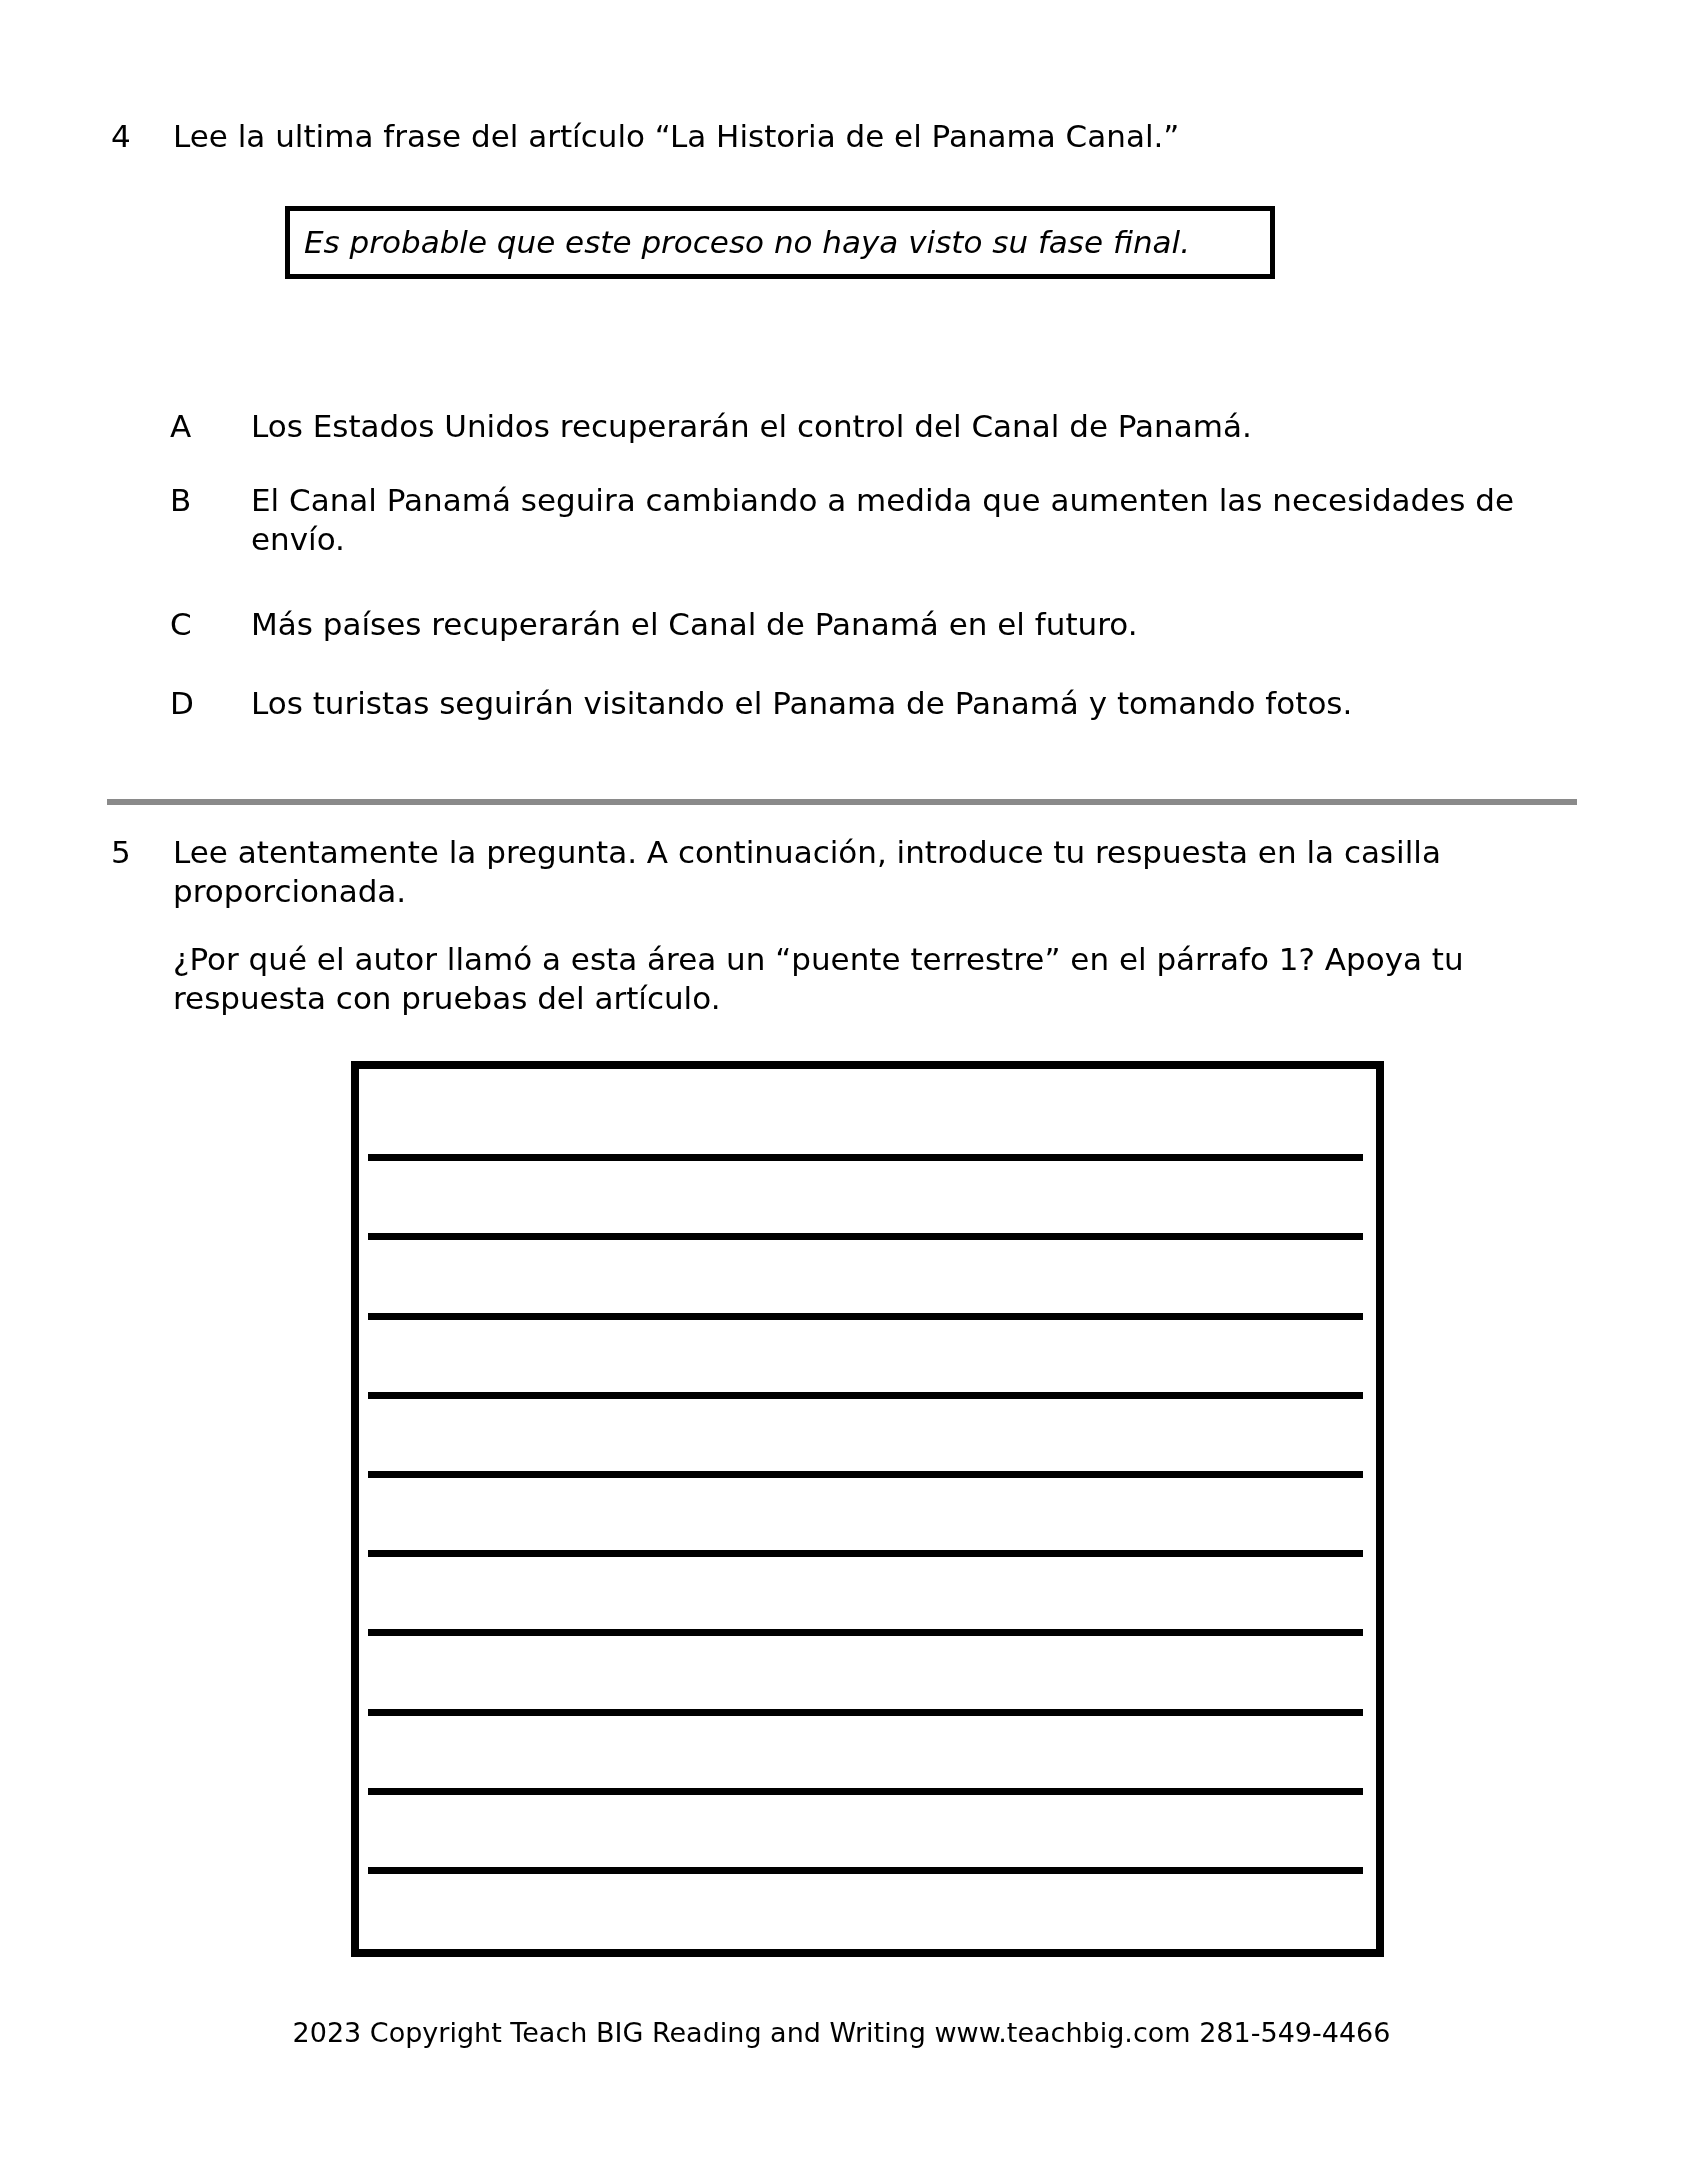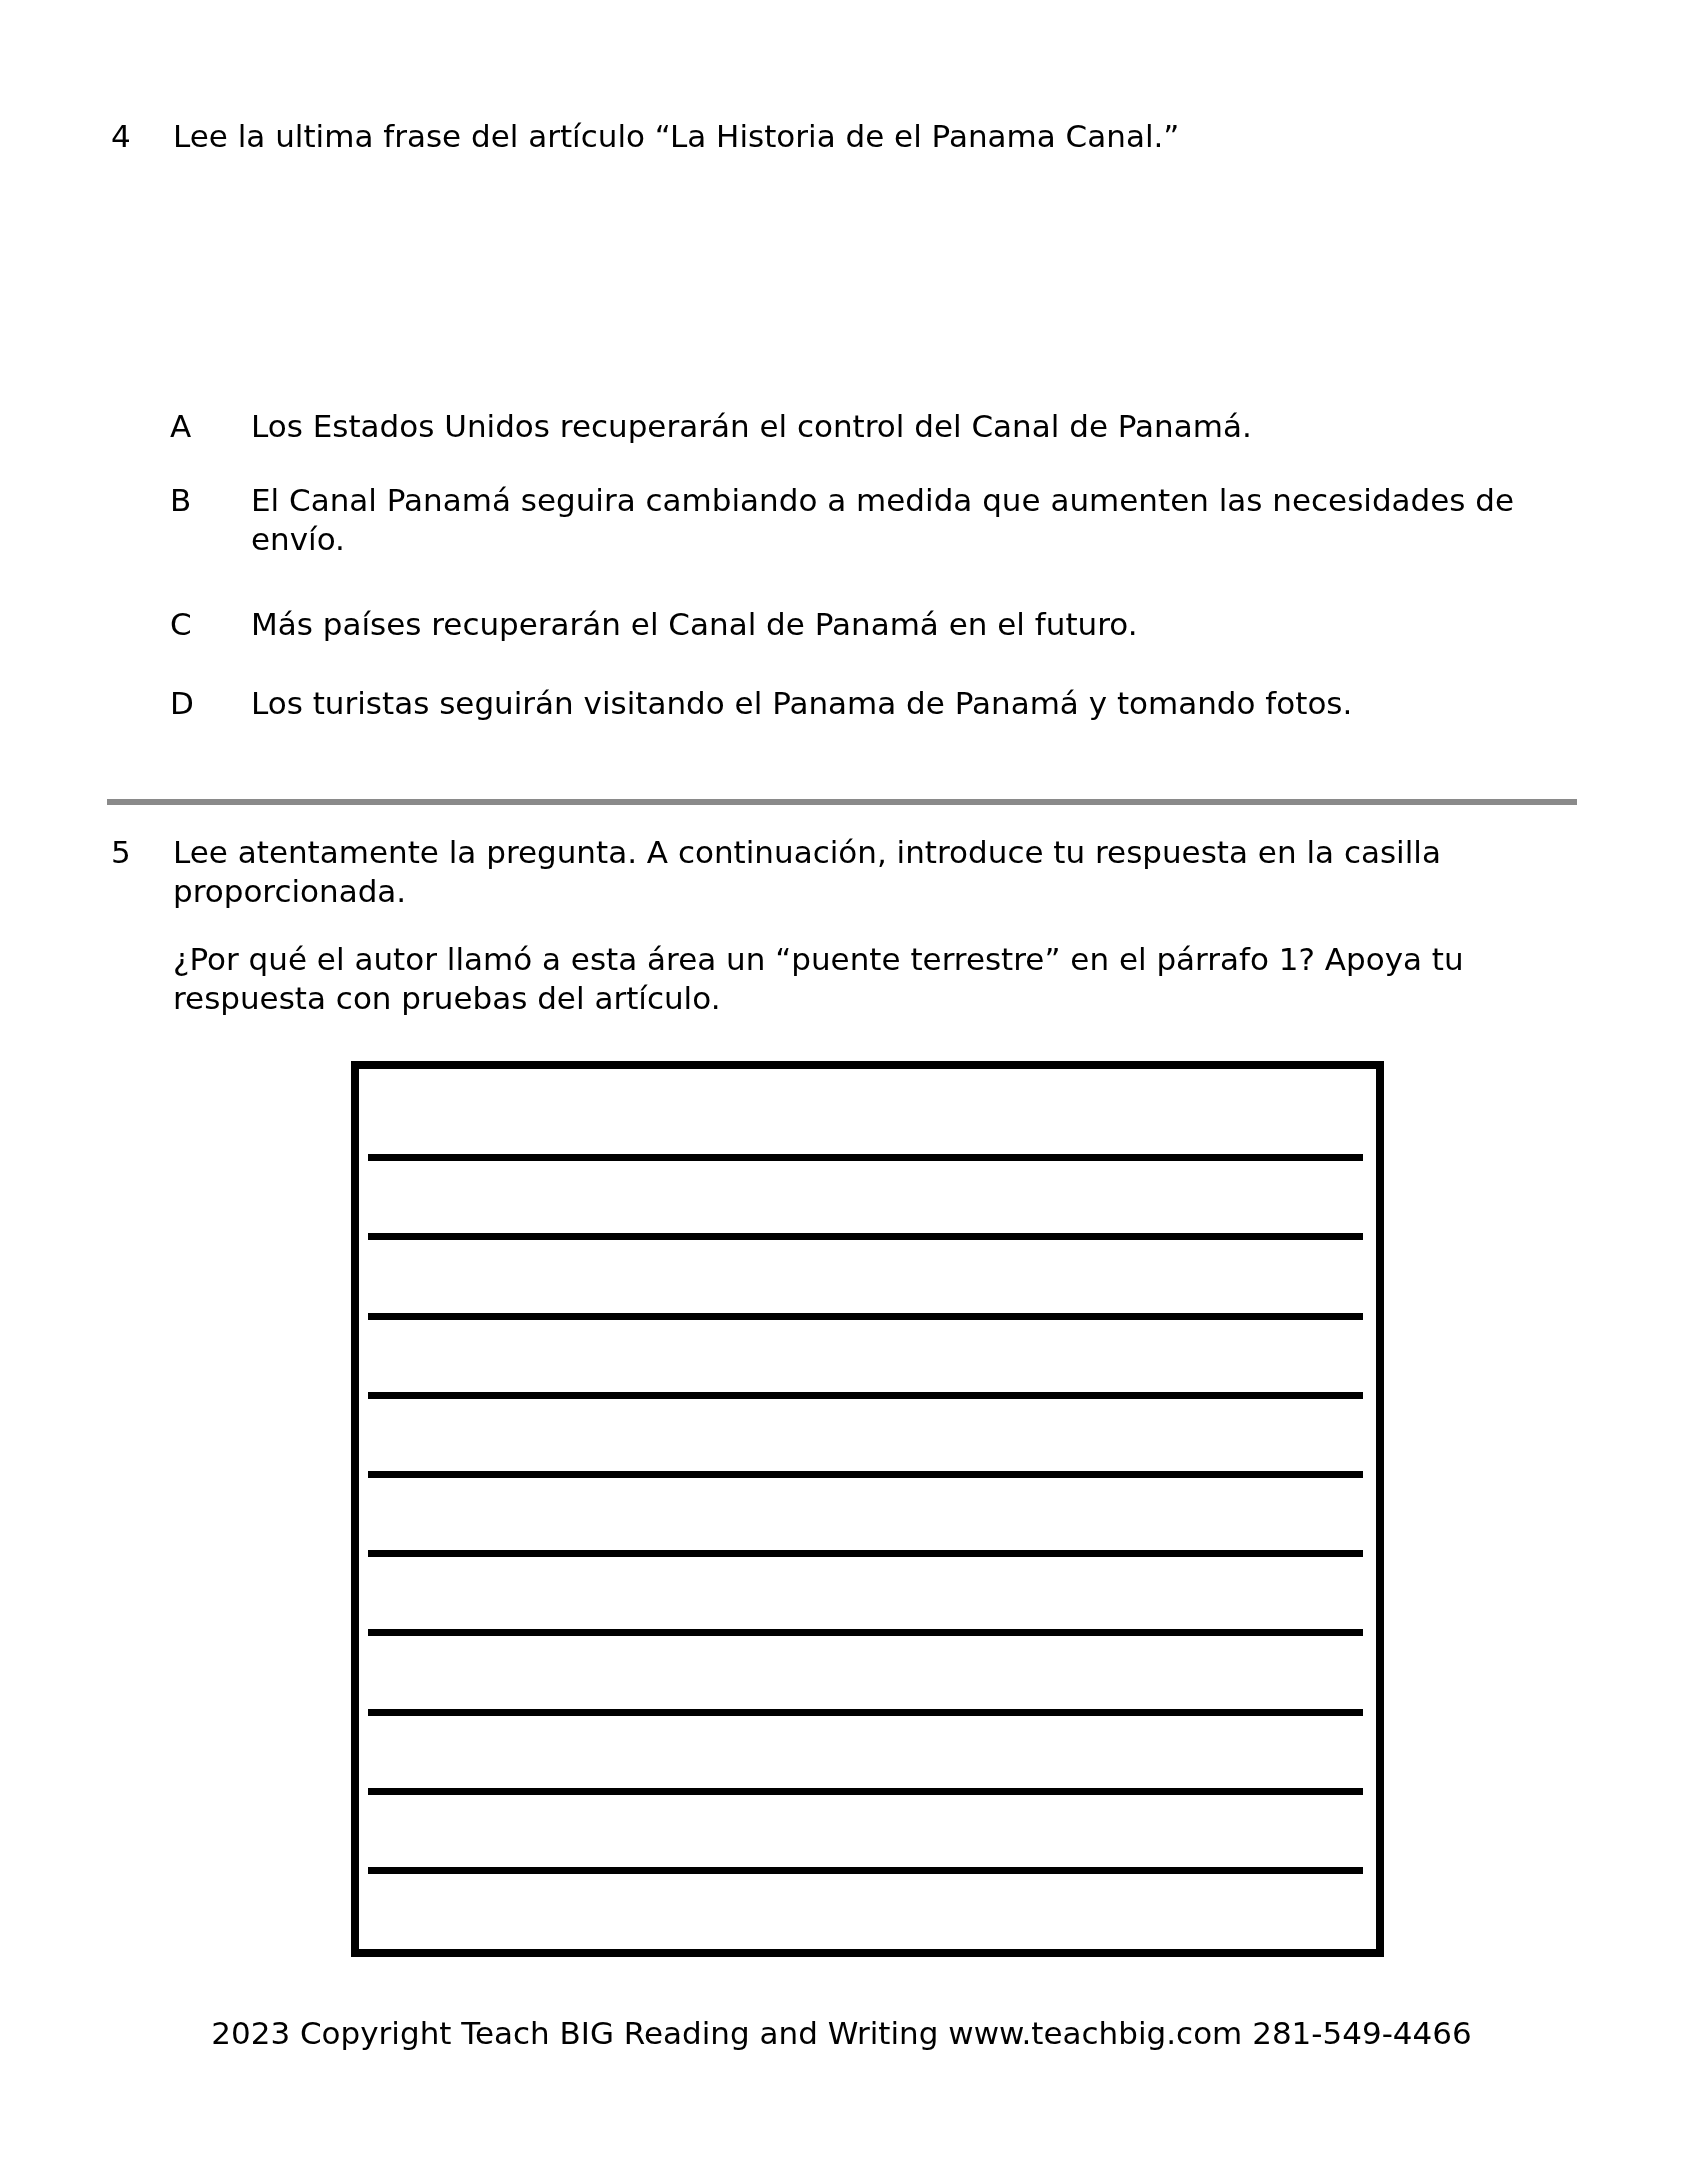--- a/index.html
+++ b/index.html
@@ -68,34 +68,37 @@
     width: 995px;
     height: 7px;
     background: #000000;
   }
   .footer {
     position: absolute;
     left: 0;
     top: 2016px;
     width: 1683px;
     text-align: center;
-    font-size: 31px;
+    font-size: 27px;
     line-height: 34px;
   }
 </style>
 </head>
 <body>
 
 <div class="page">
 
   <div class="abs numrow" style="left:111px; top:117px; width:1465px;">
     <span class="qnum">4</span>
     <span class="qtext">Lee la ultima frase del artículo “La Historia de el Panama Canal.”</span>
   </div>
 
+  <div class="quote-box">
+    <span>Es probable que este proceso no haya visto su fase final.</span>
+  </div>
 
 
   <div class="choice-row" style="top:407px;">
     <span class="choice-letter">A</span>
     <span class="choice-text">Los Estados Unidos recuperarán el control del Canal de Panamá.</span>
   </div>
 
   <div class="choice-row" style="top:481px;">
     <span class="choice-letter">B</span>
     <span class="choice-text wrap">El Canal Panamá seguira cambiando a medida que aumenten las necesidades de

